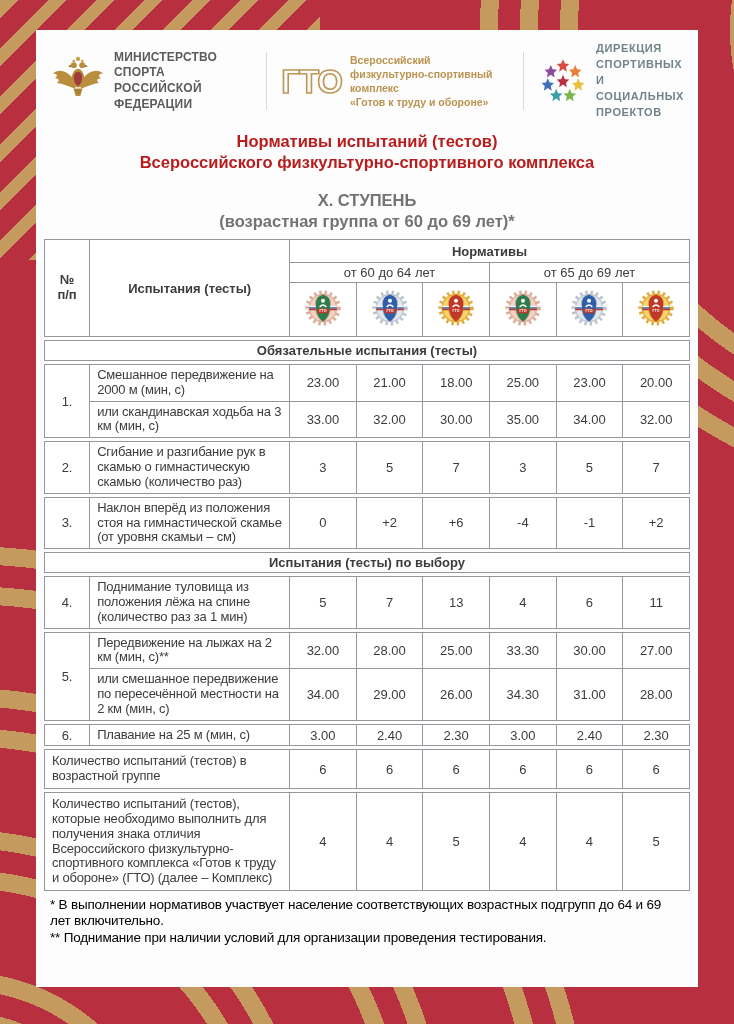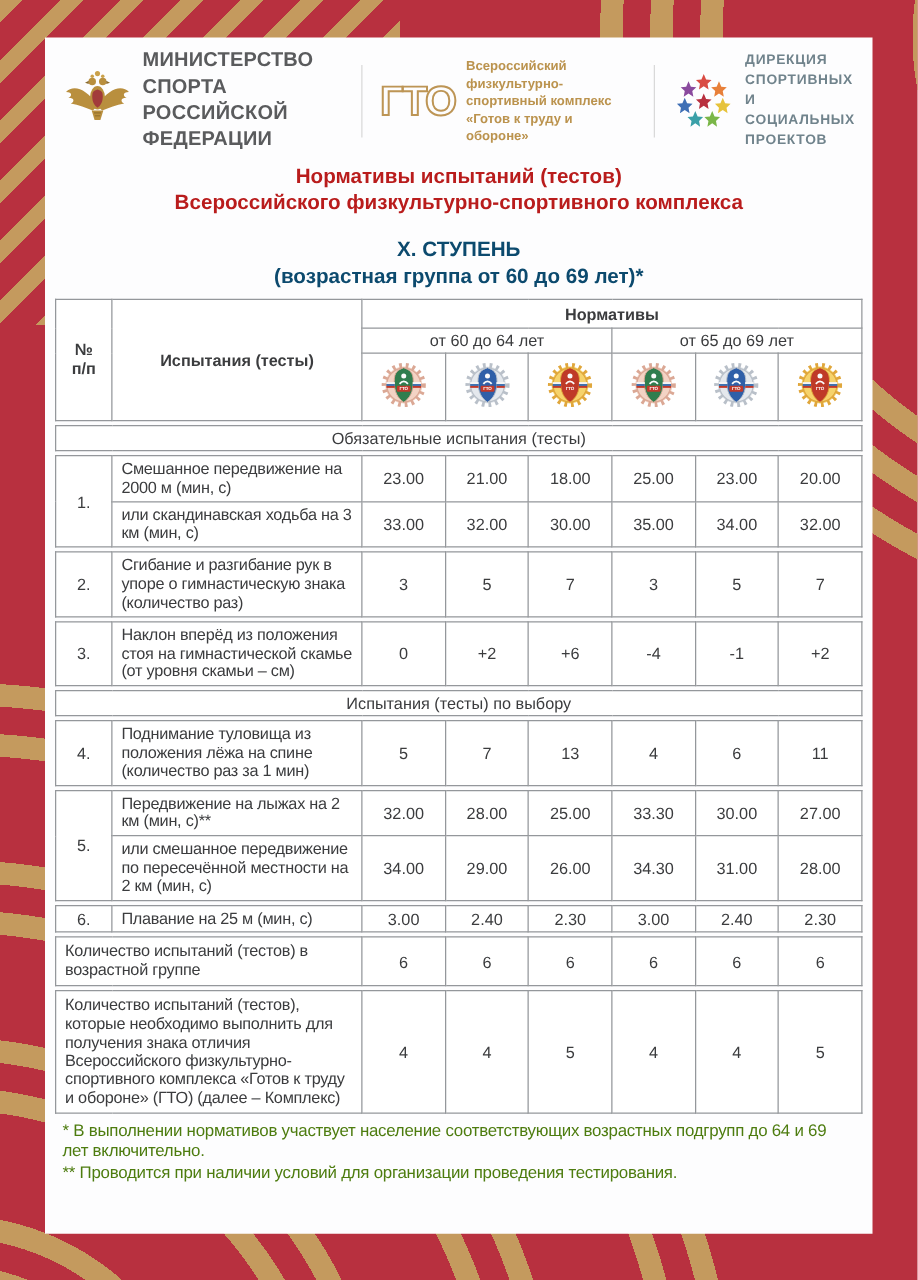--- a/index.html
+++ b/index.html
@@ -29,47 +29,47 @@
     background-repeat:no-repeat;
   }
   .page{
     position:absolute;left:36px;top:30px;width:662px;height:957px;
     background:#fdfdfe;box-sizing:border-box;padding:11px 8px 0 8px;
   }
   
   .logo-bar{display:flex;align-items:center;justify-content:center;gap:14px;height:80px;margin:0 6px 10px 6px;}
   .logo-block{display:flex;align-items:center;gap:8px;}
   .v-div{width:1px;height:58px;background:#d9d9d9;flex:0 0 auto;}
-  .ministry-text{font-size:16px;font-weight:bold;color:#5a5b5d;line-height:1.3;letter-spacing:.2px;}
+  .ministry-text{font-size:12px;font-weight:bold;color:#5a5b5d;line-height:1.3;letter-spacing:.2px;}
   .gto-mono{font-size:33px;font-weight:800;color:#bd9555;-webkit-text-fill-color:#fdfdfe;-webkit-text-stroke:1.6px #bd9555;letter-spacing:-1px;line-height:1;}
   .gto-text{font-size:10.5px;font-weight:bold;color:#bb934e;line-height:1.35;}
   .dir-text{font-size:11px;font-weight:bold;color:#70838c;line-height:1.45;letter-spacing:.6px;}
   .dir-star{width:50px;height:50px;flex:0 0 auto;}
   .eagle{width:56px;height:56px;flex:0 0 auto;}
   
   .doc-title{margin-top:4px;text-align:center;font-size:16.5px;font-weight:bold;color:#b91c1c;line-height:21px;}
-  .stage-block{margin-top:17px;text-align:center;font-size:16.5px;font-weight:bold;color:#0c4a6e;line-height:21px;}
+  .stage-block{margin-top:17px;text-align:center;font-size:16.5px;font-weight:bold;color:#737373;line-height:21px;}
   .gender{font-size:22px;font-weight:800;letter-spacing:.5px;line-height:27px;}
   
   .tbl-area{margin-top:7px;}
   table.blk{width:100%;border-collapse:collapse;table-layout:fixed;margin-bottom:3px;background:#fff;border:1.5px solid #6e7174;}
   table.blk td{border:1px solid #94979b;color:#3b3c3e;font-size:13px;vertical-align:middle;box-sizing:border-box;}
   .c-num{width:7%;}.c-lbl{width:31%;}.c-val{width:10.333%;}
   .num-head{white-space:pre-line;text-align:center;font-weight:600;line-height:1.15;}
   .tests-head{text-align:center;font-weight:600;}
   .norm-head{text-align:center;font-weight:600;height:23px;}
   .age-head{text-align:center;font-weight:400;height:20px;}
   .badge-cell{text-align:center;padding:4px 0;height:54px;}
-  .section{height:20px;text-align:center;font-weight:normal;padding:1px 4px;}
+  .section{height:20px;text-align:center;font-weight:bold;padding:1px 4px;}
   td.num{text-align:center;}
   td.lbl{text-align:left;padding:3px 7px;line-height:1.14;letter-spacing:-.2px;}
   td.val{text-align:center;}
   td.sum{padding:4px 7px;}
   
-  .footnotes{margin:6px 6px 0 6px;color:#4d7c0f;font-size:13.5px;line-height:1.22;letter-spacing:-.2px;}
+  .footnotes{margin:6px 6px 0 6px;color:#000000;font-size:13.5px;line-height:1.22;letter-spacing:-.2px;}
 </style>
 </head>
 <body>
 
 <div class="page">
 
   <div class="logo-bar">
     <div class="logo-block">
       <svg class="eagle" viewBox="0 0 60 60">
         <path d="M30 34 C20 18 9 16 3 22 C9 22 8 26 5 27 C11 27 10 31 7 32 C14 33 20 36 26 38 Z" fill="#b98f3e"></path>
@@ -291,21 +291,21 @@
         </table>
         <table class="blk">
           <colgroup>
             <col class="c-num">
             <col class="c-lbl">
             <col span="6" class="c-val">
           </colgroup>
           <tbody>
             <tr>
               <td class="num" rowspan="1">2.</td>
-              <td class="lbl">Сгибание и разгибание рук в упоре о гимнастическую знака (количество раз)</td>
+              <td class="lbl">Сгибание и разгибание рук в скамью о гимнастическую скамью (количество раз)</td>
               <td class="val">3</td>
               <td class="val">5</td>
               <td class="val">7</td>
               <td class="val">3</td>
               <td class="val">5</td>
               <td class="val">7</td>
             </tr>
           </tbody>
         </table>
         <table class="blk">
@@ -439,15 +439,15 @@
               <td class="val">4</td>
               <td class="val">5</td>
             </tr>
           </tbody>
         </table>
       </div>
   </div>
 
   <div class="footnotes" id="footnotes">
       <div>* В выполнении нормативов участвует население соответствующих возрастных подгрупп до 64 и 69 лет включительно.</div>
-      <div>** Проводится при наличии условий для организации проведения тестирования.</div>
+      <div>** Поднимание при наличии условий для организации проведения тестирования.</div>
     </div>
 </div>
 
 </body></html>

